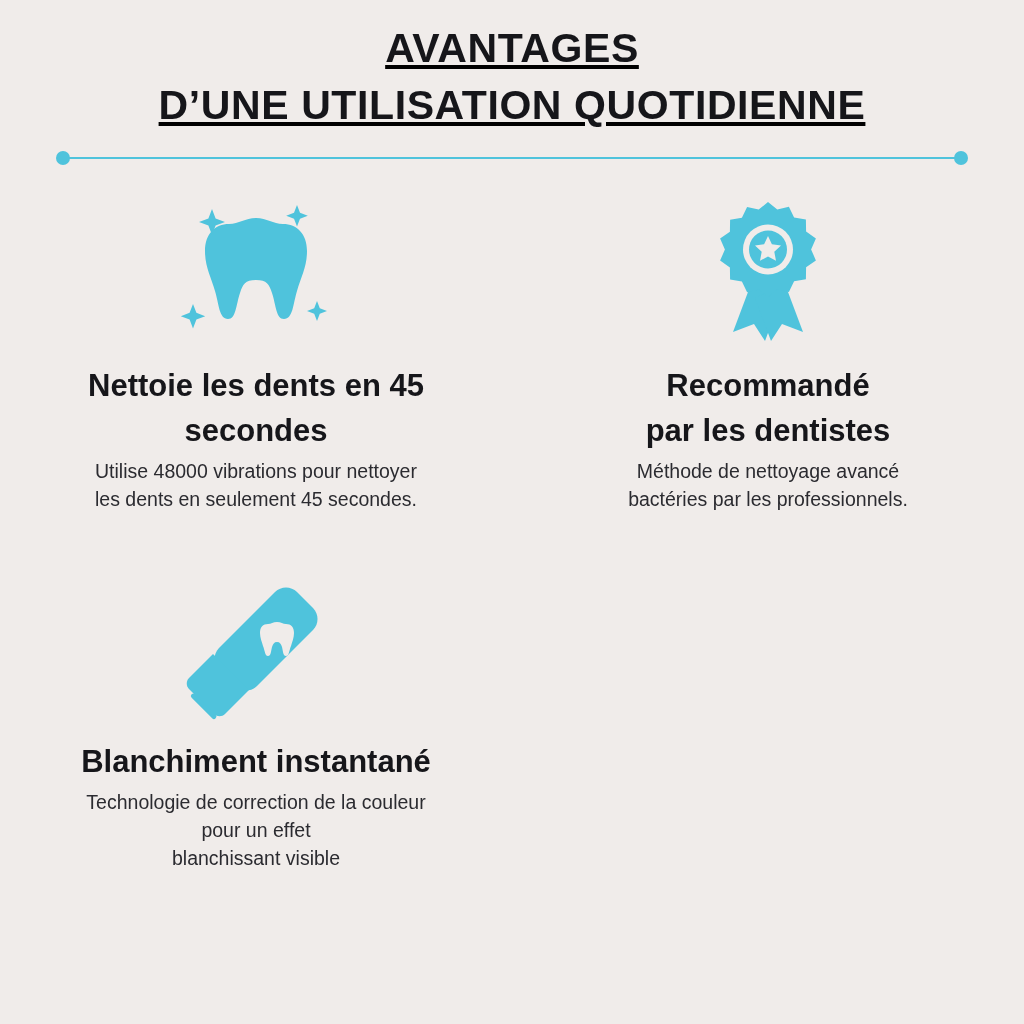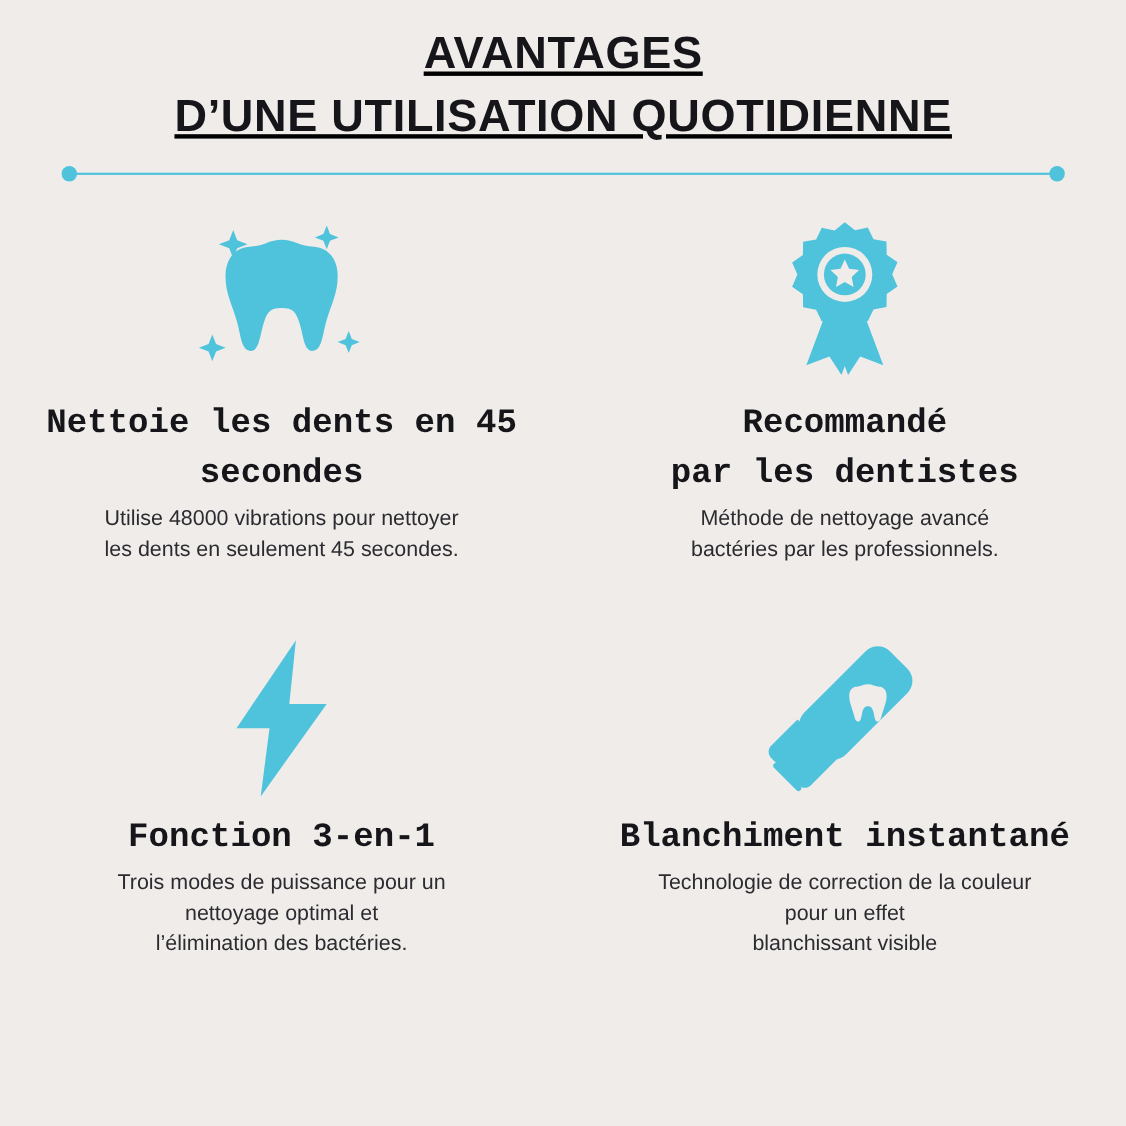--- a/index.html
+++ b/index.html
@@ -79,21 +79,20 @@
     justify-content: center;
   }
   .icon-box.small { height: 175px; }
 
   .feature-title {
     font-size: 31px;
     font-weight: bold;
     line-height: 1.45;
     color: #16161a;
     margin-top: 4px;
-    font-family: Liberation Mono, monospace;
   }
   .feature-title .t2 { display: block; }
   .feature-desc {
     margin-top: 4px;
     font-size: 19.5px;
     line-height: 1.42;
     color: #2b2b30;
   }
   .feature-desc .d2, .feature-desc .d3 { display: block; }
 
@@ -162,35 +161,20 @@
       <div class="feature-title">
         <span>Recommandé</span>
         <span class="t2">par les dentistes</span>
       </div>
       <div class="feature-desc">
         <span>Méthode de nettoyage avancé</span>
         <span class="d2">bactéries par les professionnels.</span>
       </div>
     </div>
 
-    <div class="cell c3 row2">
-      <div class="icon-box small">
-        <svg width="110" height="150" viewBox="0 0 110 150" aria-hidden="true">
-          <path fill="#4fc3dc" d="M68 4L14 84h30L36 146 96 62H62z"></path>
-        </svg>
-      </div>
-      <div class="feature-title">
-        <span>Fonction 3-en-1</span>
-      </div>
-      <div class="feature-desc">
-        <span>Trois modes de puissance pour un</span>
-        <span class="d2">nettoyage optimal et</span>
-        <span class="d3">l’élimination des bactéries.</span>
-      </div>
-    </div>
 
     <div class="cell c4 row2">
       <div class="icon-box small">
         <svg width="150" height="150" viewBox="0 0 150 150" aria-hidden="true">
           <g fill="#4fc3dc">
             <path d="M122 16c-6-6-16-6-22 0L44 72c-6 6-6 16 0 22l16 16c6 6 16 6 22 0l56-56c6-6 6-16 0-22z" transform="translate(-6,-2)"></path>
             <path d="M36 80L12 104c-3 3-3 8 0 11l25 25c3 3 8 3 11 0l24-24z" transform="translate(-4,-4)"></path>
             <rect x="6" y="126" width="34" height="5" rx="2.5" transform="rotate(45 23 128)"></rect>
           </g>
           <path fill="#f0ecea" d="M96 44c-4 0-6 2-9 2-5 0-8 3-8 9 0 5 2 9 3 13 2 5 2 10 5 10 3 0 3-5 4-9 1-3 2-5 5-5s4 2 5 5c1 4 1 9 4 9 3 0 3-5 5-10 1-4 3-8 3-13 0-6-3-9-8-9-3 0-5-2-9-2z"></path>

